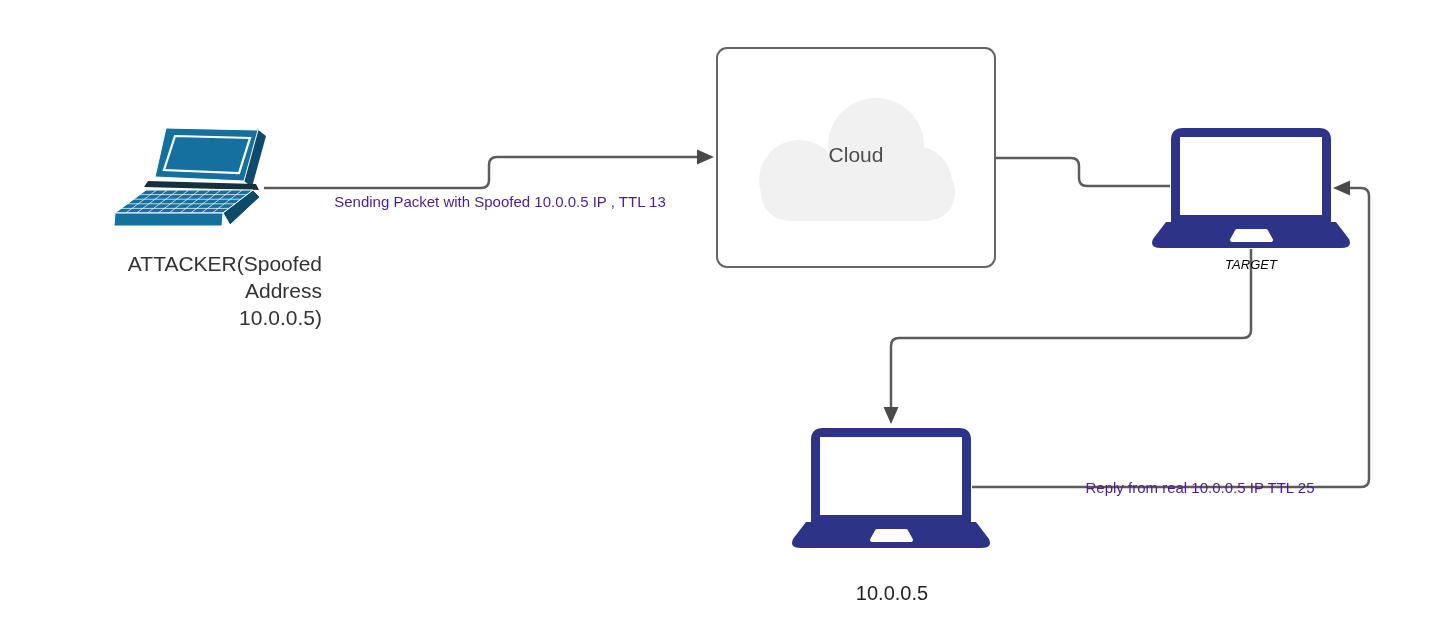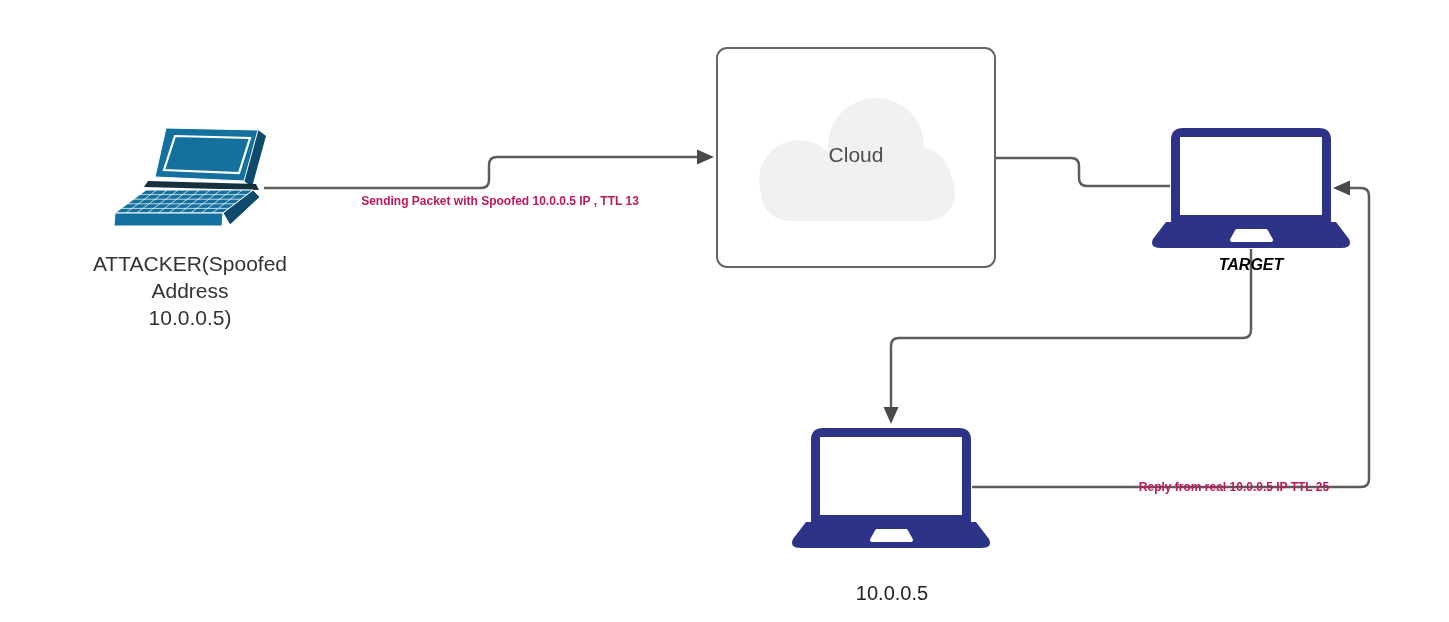--- a/index.html
+++ b/index.html
@@ -10,25 +10,25 @@
     overflow:hidden;
     font-family:"Liberation Sans",sans-serif;
   }
   svg{position:absolute;left:0;top:0;}
   .lbl{
     position:absolute;
     text-align:center;
     font-family:"Liberation Sans",sans-serif;
     user-select:none;
   }
-  .node-lbl{color:#333333;font-size:21px;line-height:27px;white-space:pre-line;}
+  .node-lbl{color:#333333;font-size:21px;line-height:27px;white-space:pre-line;text-align:right;}
   .cloud-lbl{color:#4d4d4d;font-size:21px;line-height:26px;text-align:center;}
-  .target-lbl{color:#000000;font-size:16px;line-height:22px;font-weight:bold;font-style:italic;}
+  .target-lbl{color:#000000;font-size:13px;line-height:22px;font-weight:normal;font-style:italic;}
   .host-lbl{color:#222222;font-size:20px;line-height:24px;margin-top:28px;}
-  .edge-lbl{color:#be185d;font-size:12px;line-height:19px;font-weight:bold;}
+  .edge-lbl{color:#4c1d95;font-size:15px;line-height:19px;font-weight:normal;}
 </style>
 </head>
 <body>
 
 <div id="canvas">
 
   <svg width="1449" height="622" viewBox="0 0 1449 622">
 
     <g fill="none" stroke="#5c5c5c" stroke-width="2.5">
       <path d="M 264 188 H 481 Q 489 188 489 180 V 165 Q 489 157 497 157 H 697"></path>
@@ -93,14 +93,14 @@
 
   <div class="lbl cloud-lbl" style="left:783px;top:142px;width:146px;">Cloud</div>
 
   <div class="lbl target-lbl" style="left:1181px;top:254px;width:140px;">TARGET</div>
 
   <div class="lbl host-lbl" style="left:821px;top:553px;width:142px;">10.0.0.5</div>
 
   <div class="lbl edge-lbl" style="left:289px;top:192px;width:422px;">Sending Packet with Spoofed 10.0.0.5 IP , TTL 13</div>
 
 
-  <div class="lbl edge-lbl" style="left:1087px;top:478px;width:294px;">Reply from real 10.0.0.5 IP TTL 25</div>
+  <div class="lbl edge-lbl" style="left:1053px;top:478px;width:294px;">Reply from real 10.0.0.5 IP TTL 25</div>
 </div>
 
 </body></html>

